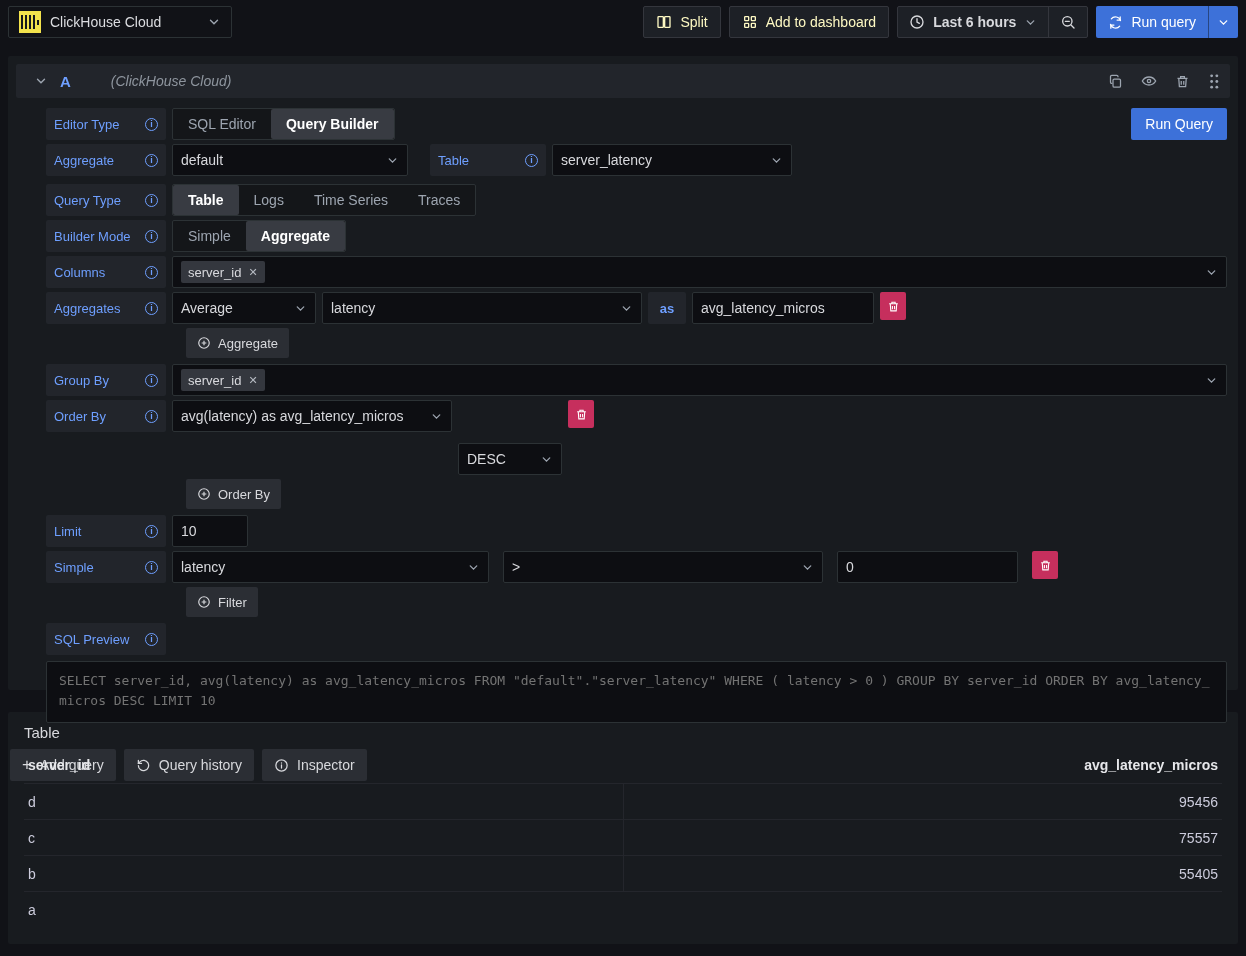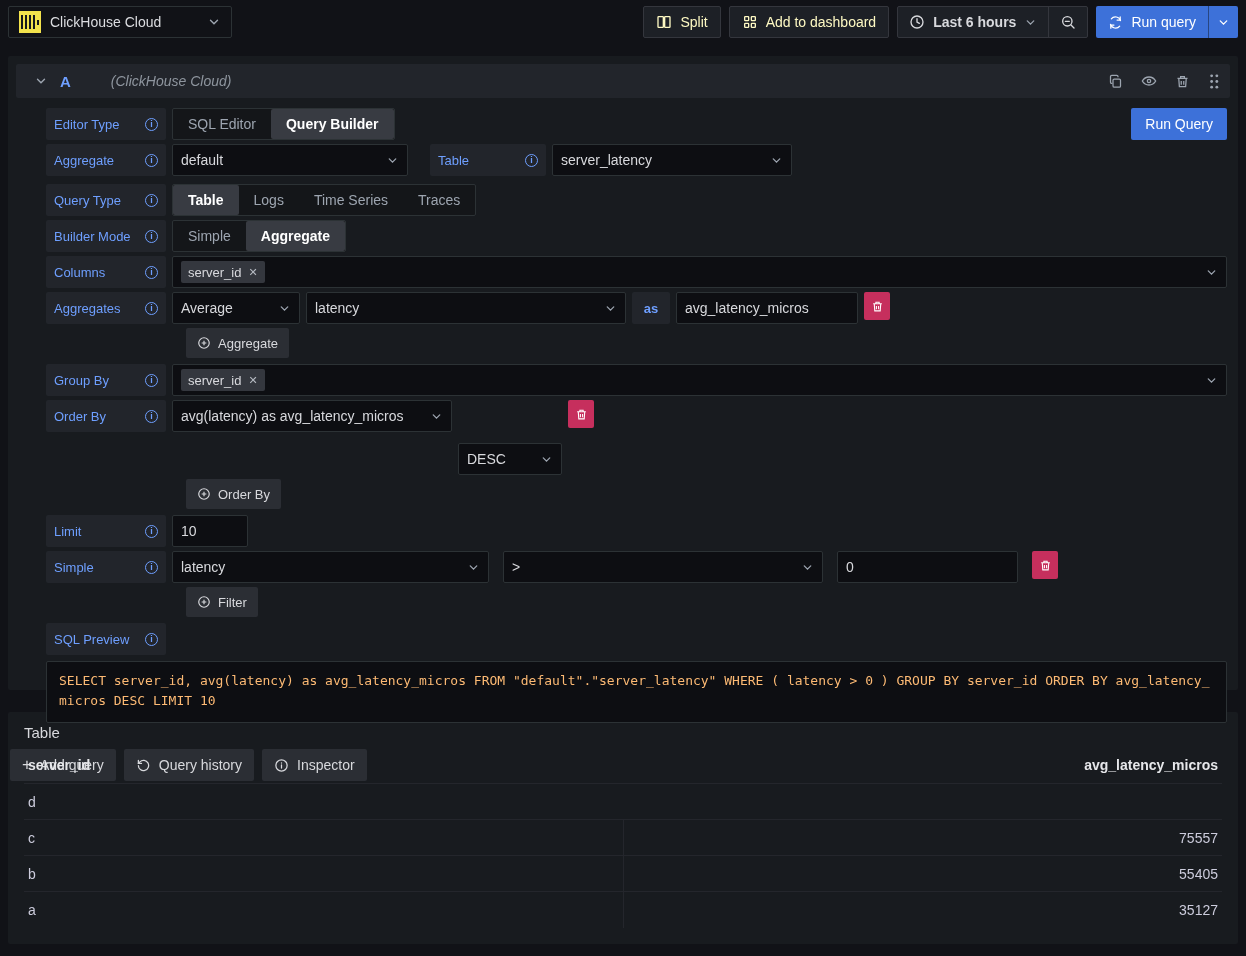--- a/index.html
+++ b/index.html
@@ -103,21 +103,21 @@
     display:inline-flex; align-items:center; gap:7px; color:#d8d9dd; font-size:13px; font-weight:500; cursor:pointer;
   }
   .btn-primary {
     height:32px; background:#3d71d9; border:none; border-radius:2px; padding:0 14px;
     color:#fff; font-weight:500; font-size:14px; cursor:pointer;
   }
 
   .sql-box {
     flex:1; min-height:62px; background:#0d0e12; border:1px solid #2c3235; border-radius:2px;
     padding:9px 12px; font-family:"DejaVu Sans Mono", monospace; font-size:13px; line-height:20px;
-    color:#fdba74; white-space:pre-wrap; word-break:break-all;
+    color:#737373; white-space:pre-wrap; word-break:break-all;
   }
 
   .q-footer { display:flex; gap:8px; margin:26px 0 0 -6px; }
   .btn-gray {
     height:32px; background:#2b2e34; border:none; border-radius:2px; padding:0 12px;
     display:inline-flex; align-items:center; gap:8px; color:#d8d9dd; font-weight:500; font-size:14px; cursor:pointer;
   }
 
   
   .result-panel { margin:22px 8px 0 8px; height:232px; background:#181b1f; border-radius:2px; padding:12px 16px 8px; }
@@ -340,21 +340,21 @@
             </svg>
           </span>
       </div>
     </div>
 
     <div class="f-row">
       <div class="lbl">
         <span>Aggregates</span>
         <span class="info-i">i</span>
       </div>
-      <div class="field" style="width:128px;">
+      <div class="field" style="width:144px;">
         <span>Average</span>
         <span class="chev">
             <svg width="13" height="13" viewBox="0 0 16 16">
               <path d="M4 6l4 4 4-4" fill="none" stroke="currentColor" stroke-width="1.6" stroke-linecap="round"></path>
             </svg>
           </span>
       </div>
       <div class="field" style="width:320px;">
         <span>latency</span>
         <span class="chev">
@@ -521,26 +521,26 @@
 <div class="result-panel">
   <div class="res-title">Table</div>
 
   <div class="res-head">
     <div class="hc">server_id</div>
     <div class="hc right">avg_latency_micros</div>
   </div>
 
   <div class="res-row">
     <div class="rc">d</div>
+    <div class="rc right">95456</div>
   </div>
   <div class="res-row">
     <div class="rc">c</div>
     <div class="rc right">75557</div>
   </div>
   <div class="res-row">
     <div class="rc">b</div>
     <div class="rc right">55405</div>
   </div>
   <div class="res-row">
     <div class="rc">a</div>
-    <div class="rc right">35127</div>
   </div>
 </div>
 
 </body></html>

